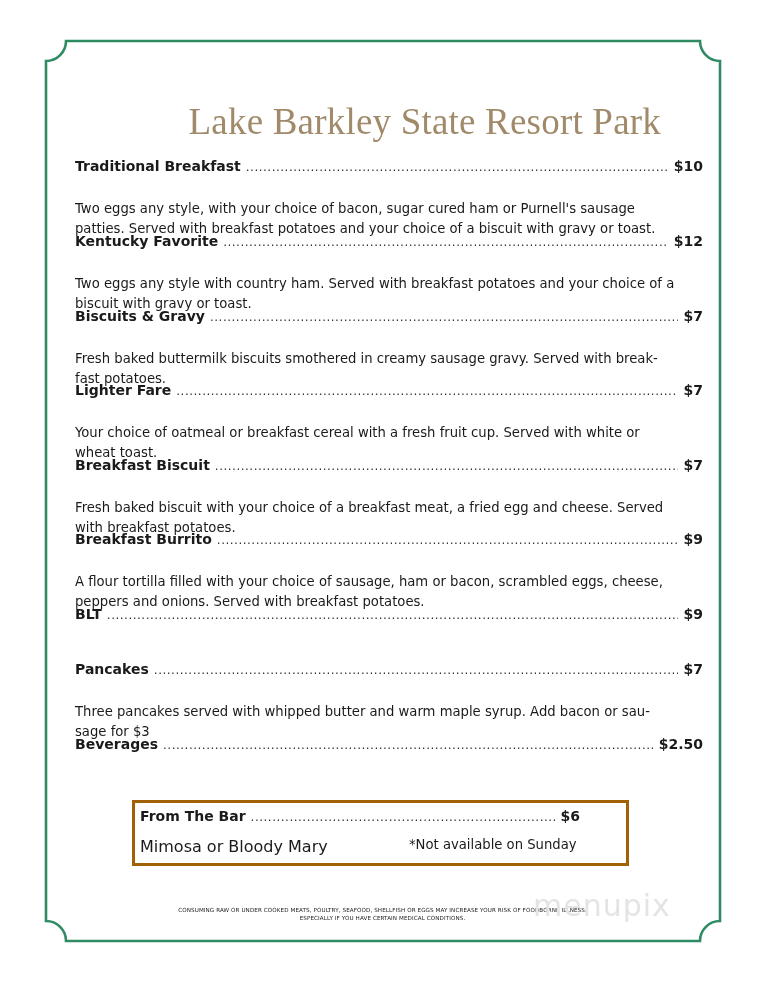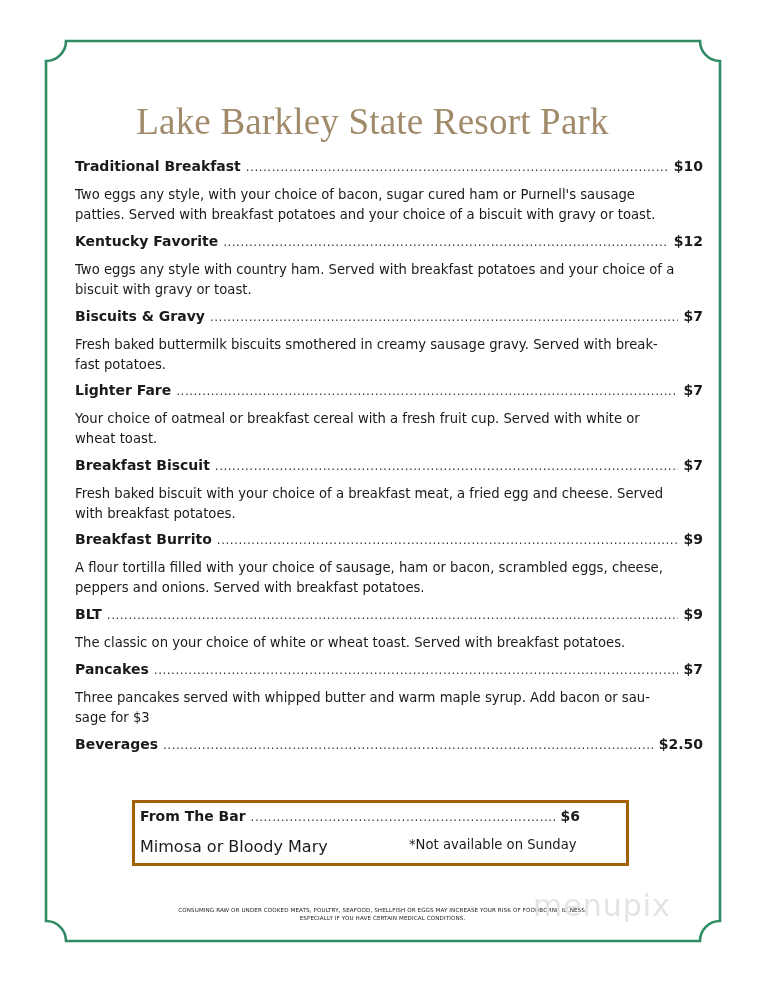--- a/index.html
+++ b/index.html
@@ -1,29 +1,29 @@
 <!DOCTYPE html>
 <html><head>
   <meta charset="utf-8">
   <style>
     html, body { margin:0; padding:0; }
     body { width:765px; height:990px; background:#ffffff; position:relative; overflow:hidden;
            font-family:"DejaVu Sans", "Liberation Sans", sans-serif; color:#1a1a1a; }
     .frame { position:absolute; left:0; top:0; width:765px; height:990px; }
-    .title { position:absolute; left:0; width:661px; top:100px; text-align:center;
+    .title { position:absolute; left:0; width:661px; top:100px; text-align:right;
              font-family:"Liberation Serif","DejaVu Serif", serif; font-size:37px; color:#a08a6a;
-             letter-spacing:0.2px;margin-left:42px; }
+             letter-spacing:0.2px; }
     .item { position:absolute; left:75px; width:628px; }
     .item-head { display:flex; align-items:baseline; font-size:14px; font-weight:bold; height:20px; }
     .item-name { white-space:nowrap;text-align:center; }
     .leader { flex:1; overflow:hidden; white-space:nowrap; font-weight:normal; color:#333; margin:0 6px 0 5px;
               font-size:12px; letter-spacing:0.5px; }
     .leader::before { content:"......................................................................................................................................................................................................................................................."; }
     .item-price { white-space:nowrap; }
-    .item-desc { font-size:13.2px; line-height:19.5px; margin-top:7px; width:600px; color:#1a1a1a; }
+    .item-desc { font-size:13.2px; line-height:19.5px; margin-top:21px; width:600px; color:#1a1a1a; }
     .bar-box { position:absolute; left:132px; top:800px; width:491px; height:60px; border:3px solid #a16207;
                background:#fff; }
     .bar-head { position:absolute; left:5px; top:5px; width:440px; display:flex; align-items:baseline;
                 font-size:14px; font-weight:bold; }
     .bar-desc { position:absolute; left:5px; top:34px; font-size:16px; }
     .bar-note { position:absolute; left:274px; top:34px; font-size:13.2px; }
     .disclaimer { position:absolute; left:0; width:765px; top:906px; text-align:center; font-size:5.6px;
                   line-height:8px; color:#222; letter-spacing:0.1px; }
     .watermark { position:absolute; left:533px; top:888px; font-size:30px; color:#e4e4e4;
                  font-family:"DejaVu Sans", sans-serif; letter-spacing:1px; }
@@ -85,21 +85,20 @@
         <span class="item-price">$9</span>
       </div>
       <div class="item-desc">A flour tortilla filled with your choice of sausage, ham or bacon, scrambled eggs, cheese, peppers and onions. Served with breakfast potatoes.</div>
     </div>
     <div class="item" style="top: 606px;">
       <div class="item-head">
         <span class="item-name">BLT</span>
         <span class="leader"></span>
         <span class="item-price">$9</span>
       </div>
-      <div class="item-desc">The classic on your choice of white or wheat toast. Served with breakfast potatoes.</div>
     </div>
     <div class="item" style="top: 661px;">
       <div class="item-head">
         <span class="item-name">Pancakes</span>
         <span class="leader"></span>
         <span class="item-price">$7</span>
       </div>
       <div class="item-desc">Three pancakes served with whipped butter and warm maple syrup. Add bacon or sau-sage for $3</div>
     </div>
     <div class="item" style="top: 736px;">

